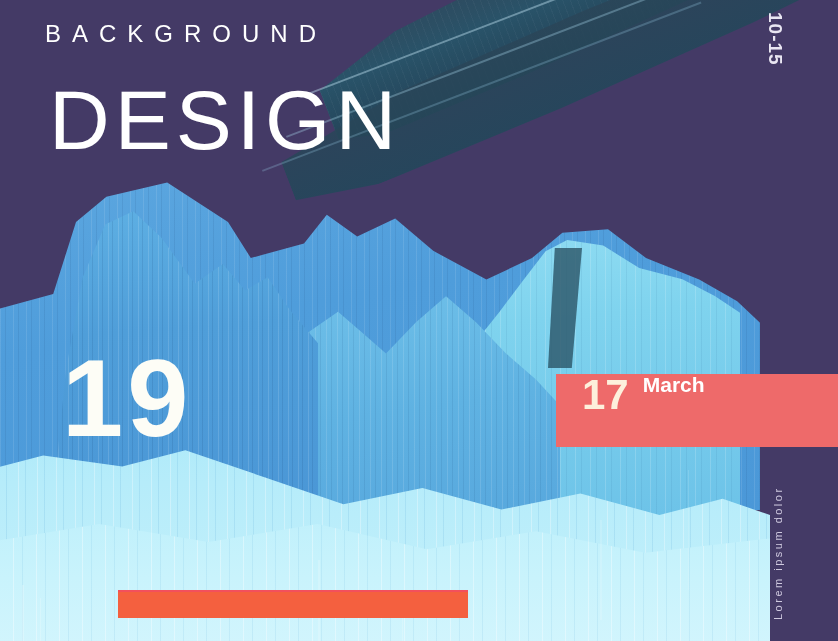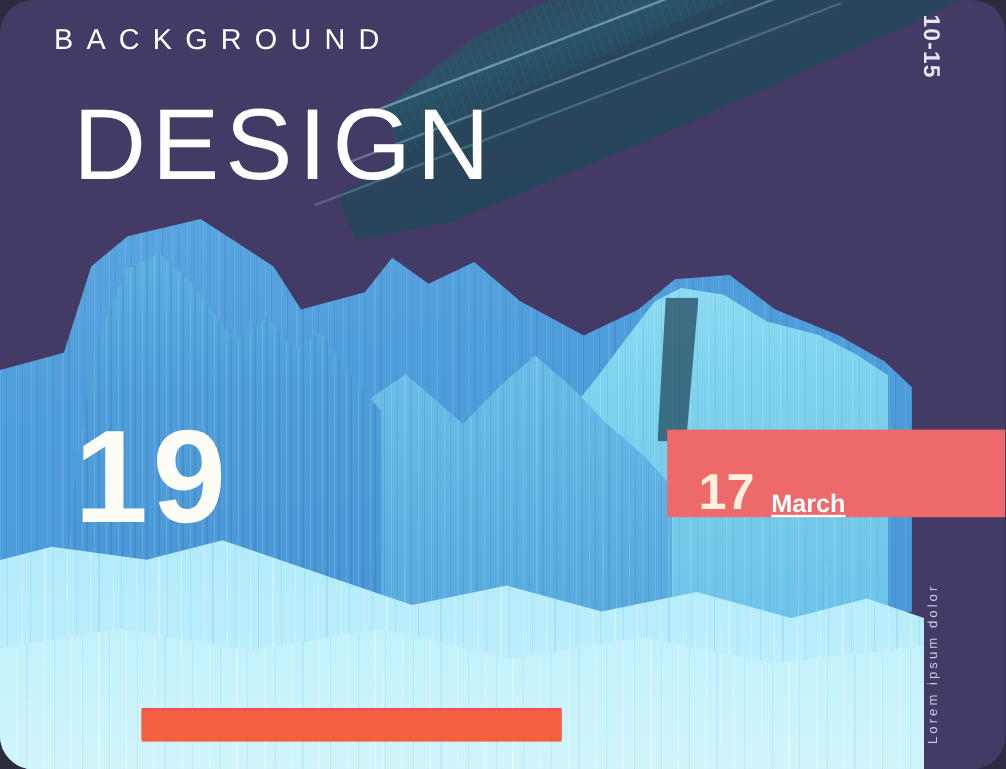--- a/index.html
+++ b/index.html
@@ -4,21 +4,20 @@
 <title>Background Design Poster</title>
 <style>
   html,body{margin:0;padding:0;background:#2e2a40;}
   body{font-family:"Liberation Sans",sans-serif;}
 
   .poster{
     position:relative;
     width:838px;height:641px;
     overflow:hidden;
     background:#443a66;
-    border-radius:28px;
   }
 
   
   .art{position:absolute;inset:0;overflow:hidden;}
 
   
   .streak{
     position:absolute;
     left:300px; top:40px;
     width:760px; height:118px;
@@ -180,43 +179,43 @@
   
   .sliver{position:absolute;background:rgba(255,255,255,.4);}
 
   
   .kicker{
     position:absolute;left:45px;top:20px;
     font-size:24px;font-weight:400;letter-spacing:11px;
     color:#ffffff;
   }
   .headline{
-    position:absolute;left:61px;top:78px;
+    position:absolute;left:49px;top:78px;
     font-size:84px;font-weight:300;letter-spacing:5px;
     color:#ffffff;line-height:1;
   }
   .bignum{
     position:absolute;left:62px;top:343px;
     font-size:110px;font-weight:700;letter-spacing:4px;
     color:#fdfdf6;line-height:1;
   }
 
   .date-banner{
-    position:absolute;left:556px;top:358px;
+    position:absolute;left:556px;top:374px;
     width:282px;height:73px;
     background:#ee6a6a;
-    display:flex;align-items:flex-end;
+    display:flex;align-items:flex-start;
   }
   .date-day{
     margin-left:26px;
     font-size:42px;font-weight:700;color:#fdf0dc;line-height:1;
   }
   .date-month{
     margin-left:14px;
-    font-size:21px;font-weight:700;color:#ffffff;line-height:1;text-decoration:underline;
+    font-size:21px;font-weight:700;color:#ffffff;line-height:1;
   }
 
   .bottom-bar{
     position:absolute;left:118px;top:592px;
     width:350px;height:26px;
     background:#f4603f;
     box-shadow:0 -2px 0 0 #f2505c;
   }
 
   .vtext{

